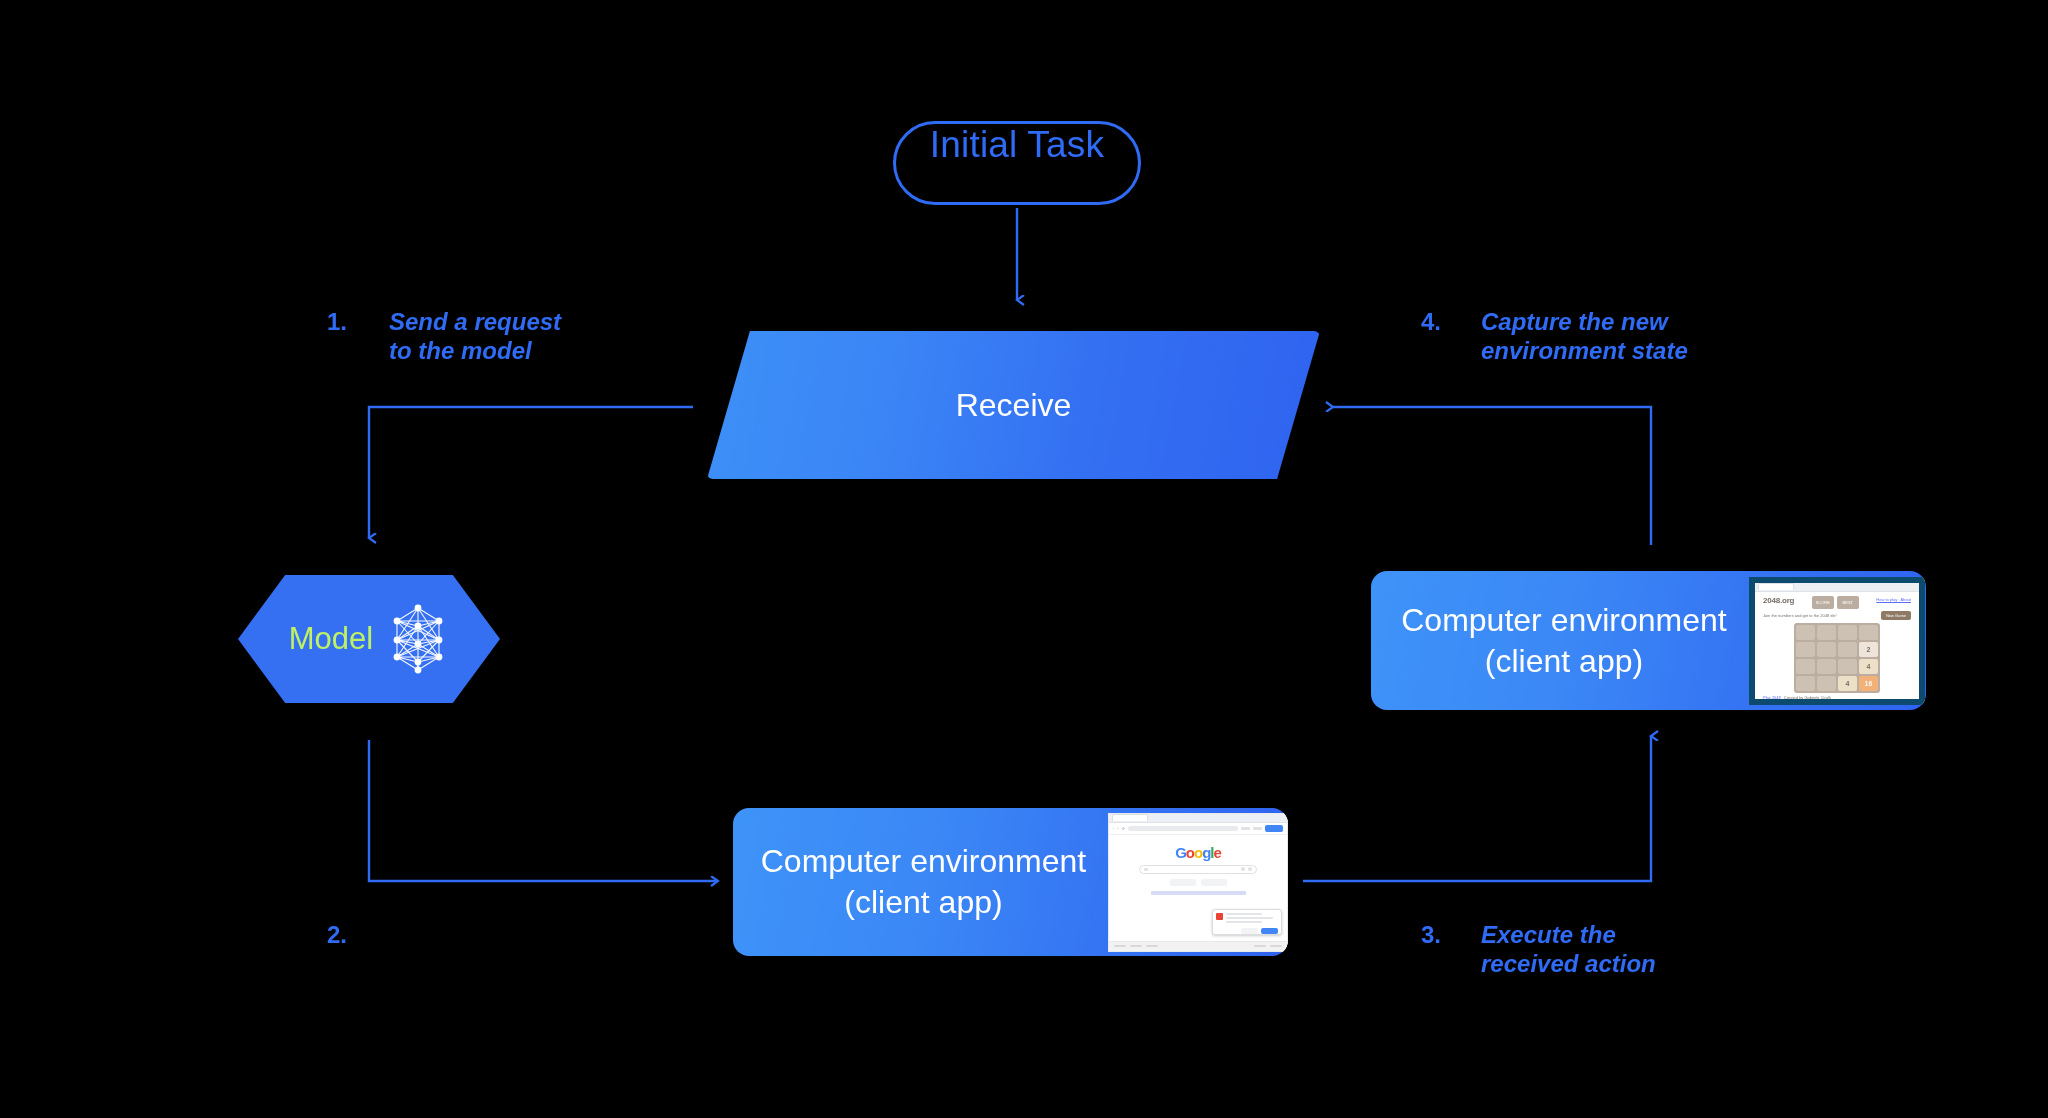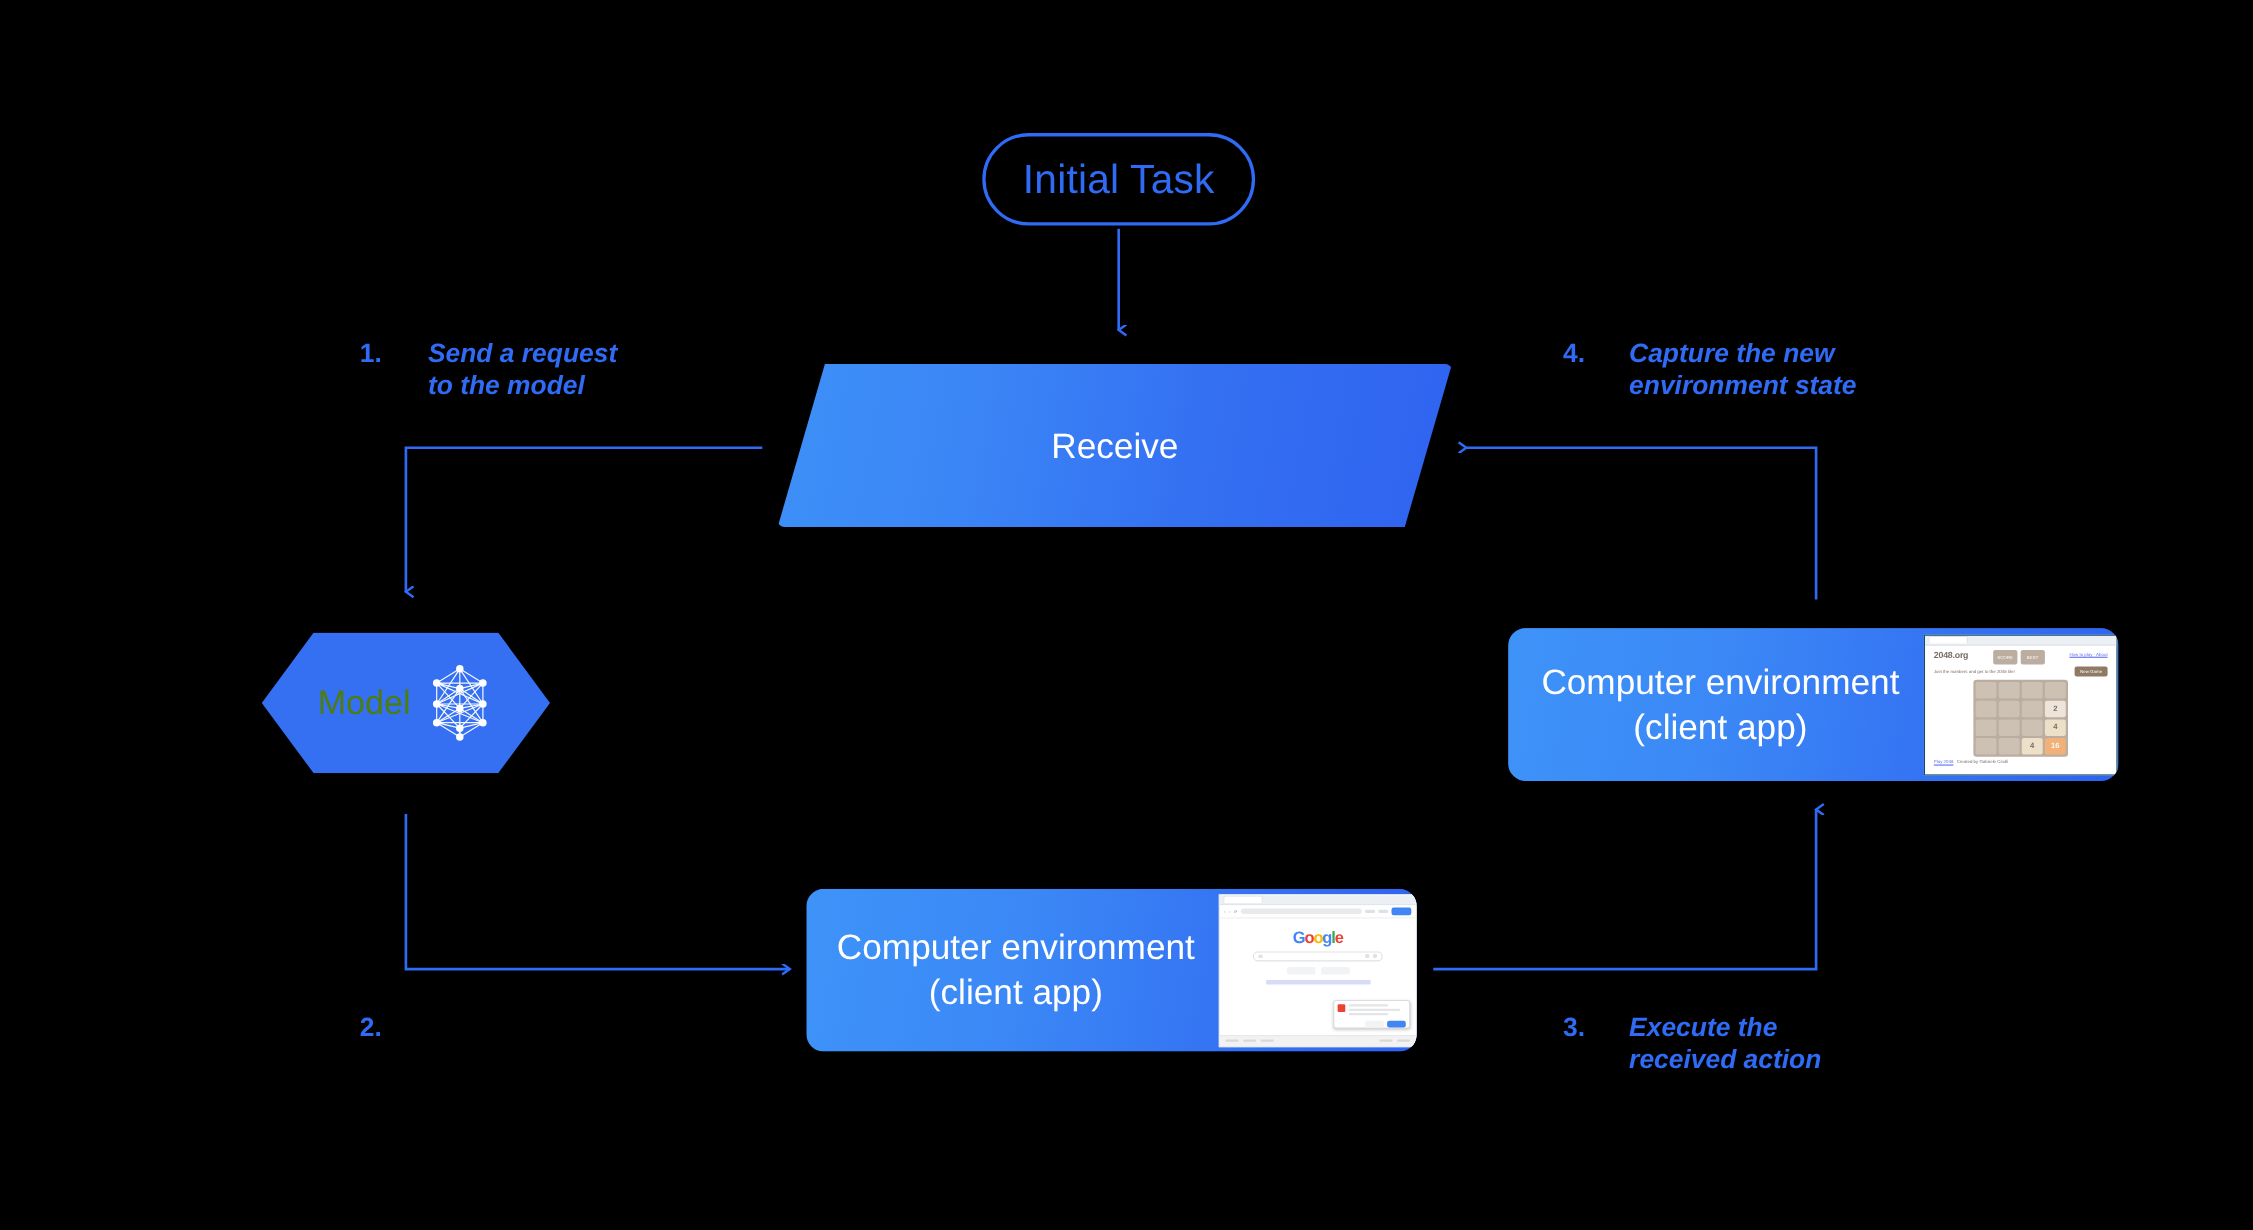--- a/index.html
+++ b/index.html
@@ -32,21 +32,20 @@
   
   .pill {
     position: absolute;
     left: 893px;
     top: 121px;
     width: 248px;
     height: 84px;
     border: 3px solid #2f6bf5;
     border-radius: 44px;
     display: flex;
-    align-items: center;
     justify-content: center;
     box-sizing: border-box;
   }
   .pill-label {
     color: #2f6bf5;
     font-size: 37px;
     letter-spacing: .2px;
     white-space: nowrap;
   }
 
@@ -94,21 +93,21 @@
   }
   .hexagon .hexinner {
     position: absolute;
     inset: 0;
     display: flex;
     align-items: center;
     justify-content: center;
     gap: 14px;
   }
   .hexagon .hexlabel {
-    color: #4d7c0f;
+    color: #bef264;
     font-size: 31px;
     white-space: nowrap;
   }
   .nn-icon { width: 62px; height: 74px; display: block; }
 
   
   .env-card {
     position: absolute;
     border-radius: 16px;
     overflow: hidden;
@@ -153,21 +152,21 @@
   .thumb {
     position: relative;
     background: #ffffff;
     overflow: hidden;
     flex: none;
   }
   #thumb-2048 {
     width: 176px;
     height: 128px;
     margin-left: 10px;
-    border: 1px solid #0c4a6e;
+    border: 6px solid #0c4a6e;
     box-sizing: border-box;
   }
   #thumb-google {
     width: 180px;
     height: 139px;
     margin-left: 8px;
     border: 1px solid #e6e9ee;
     box-sizing: border-box;
   }
   .thumb .browser-bar {

